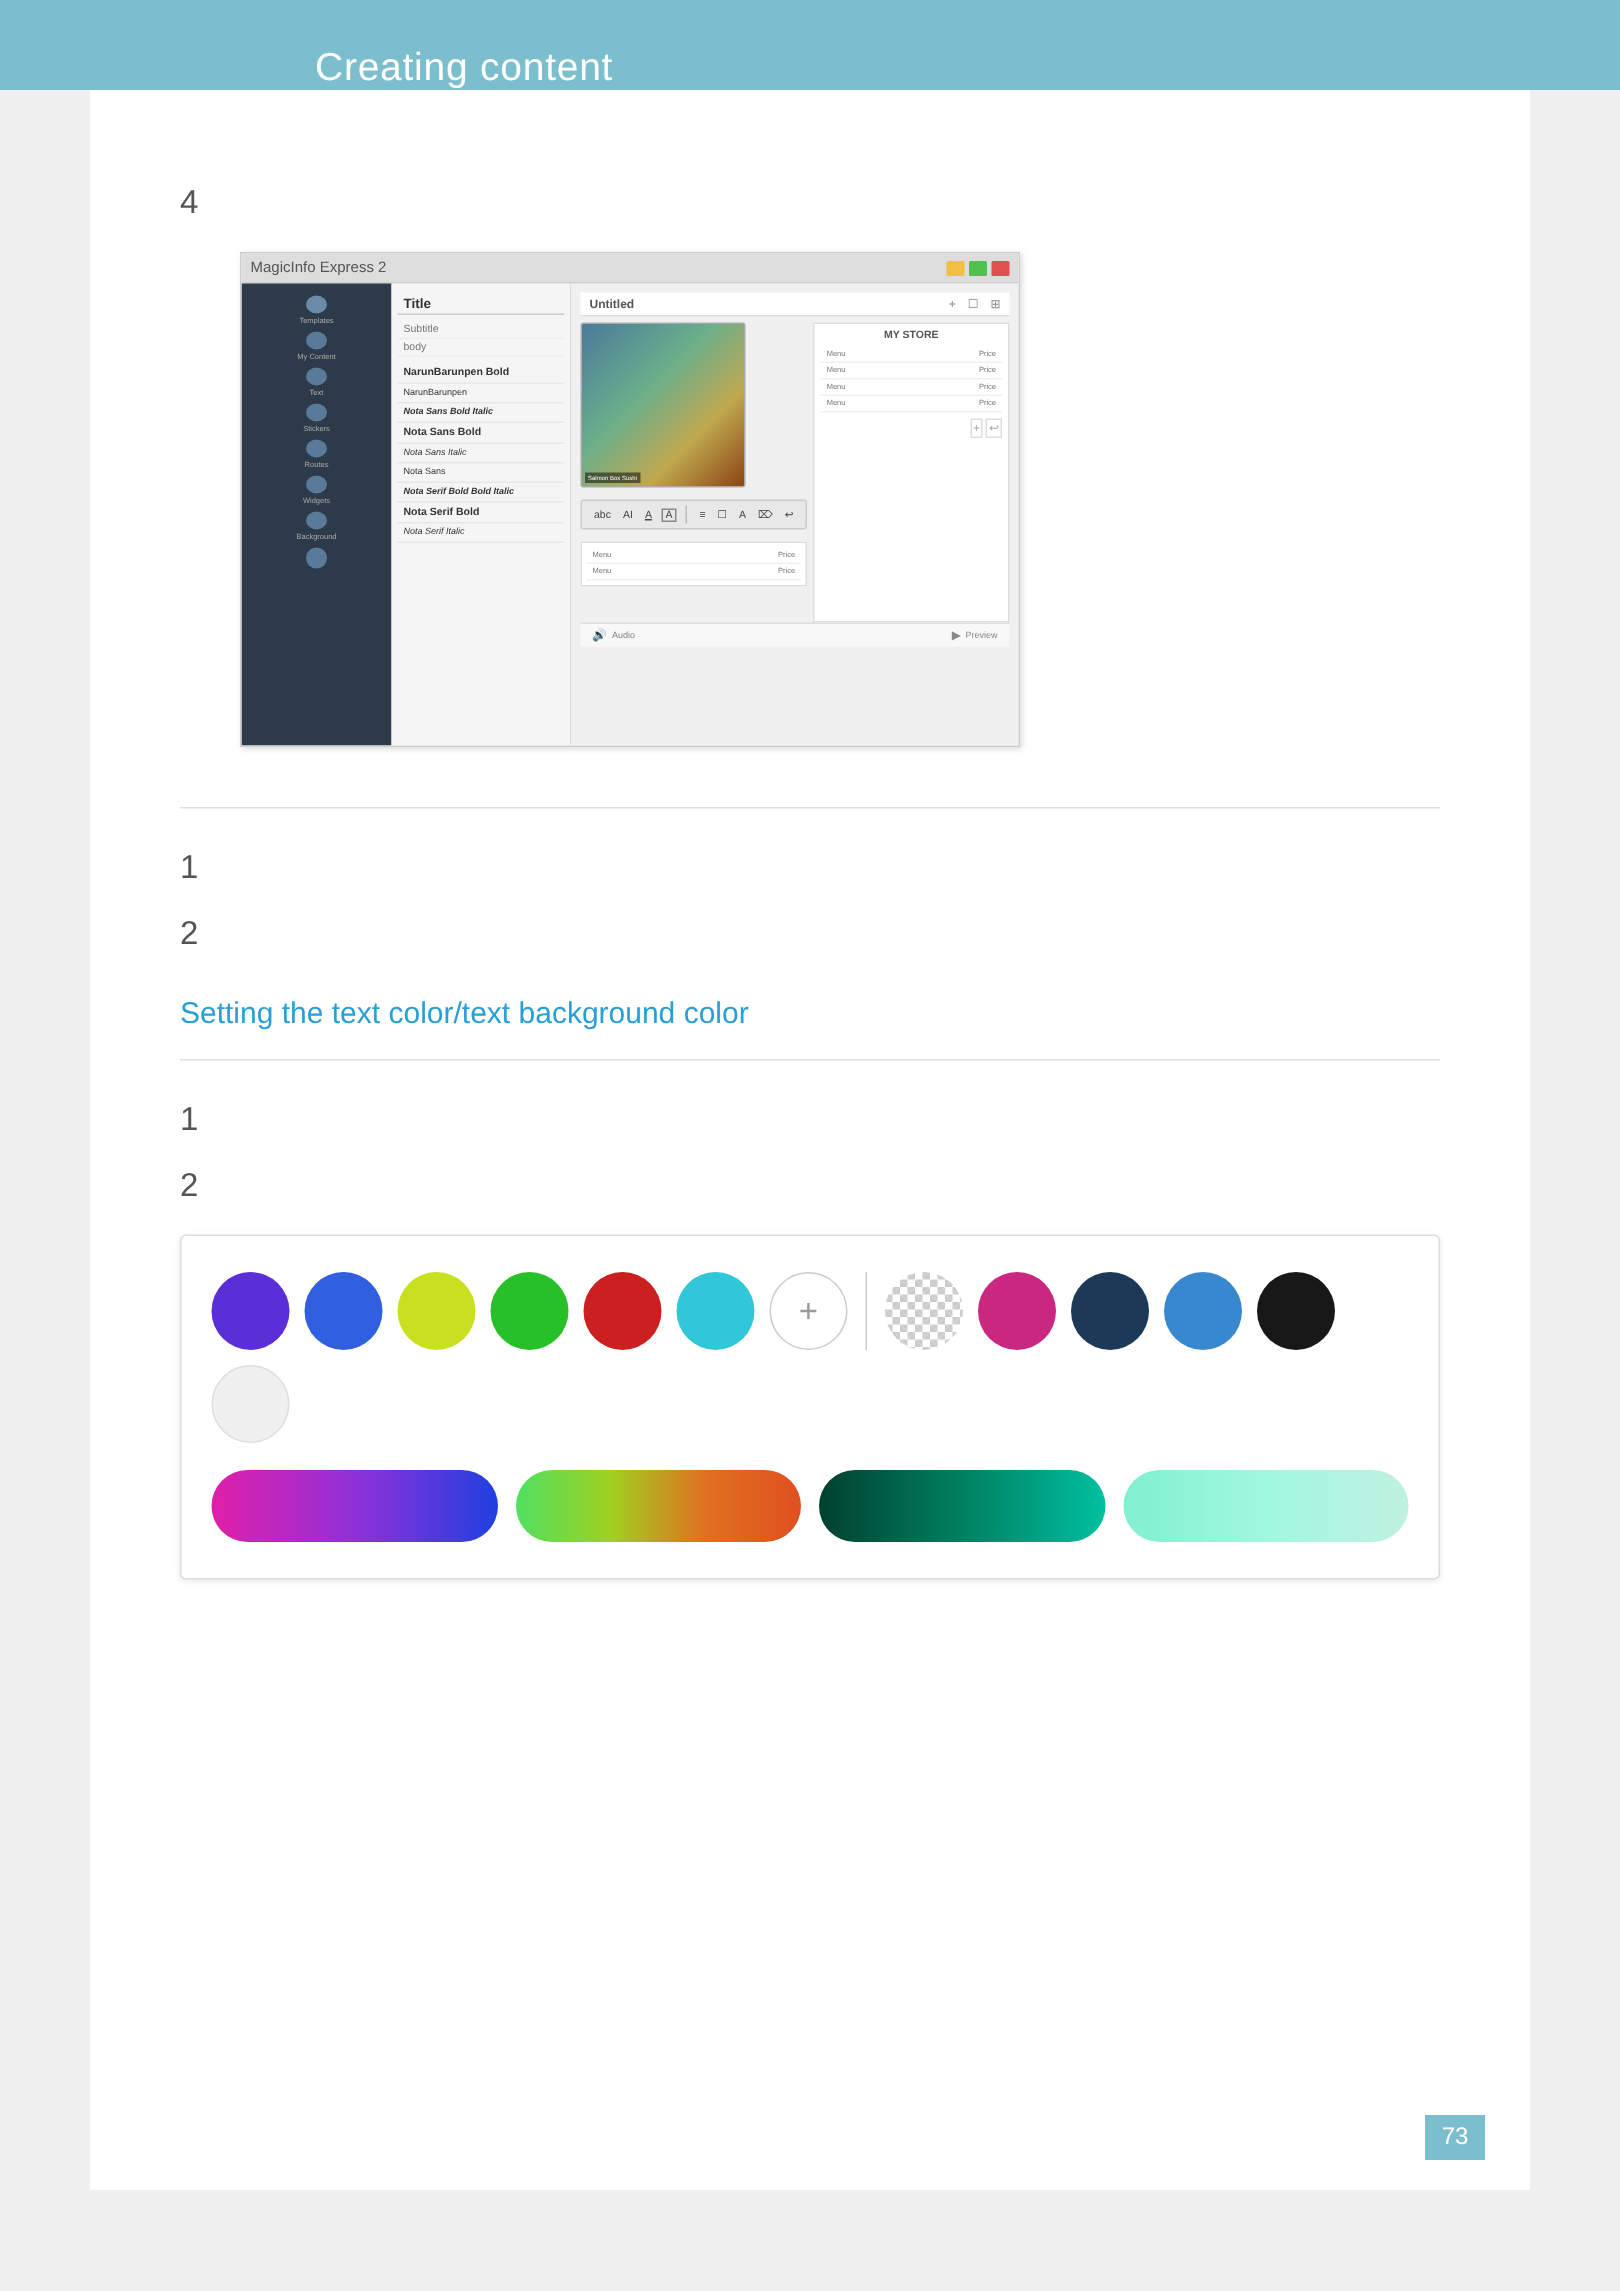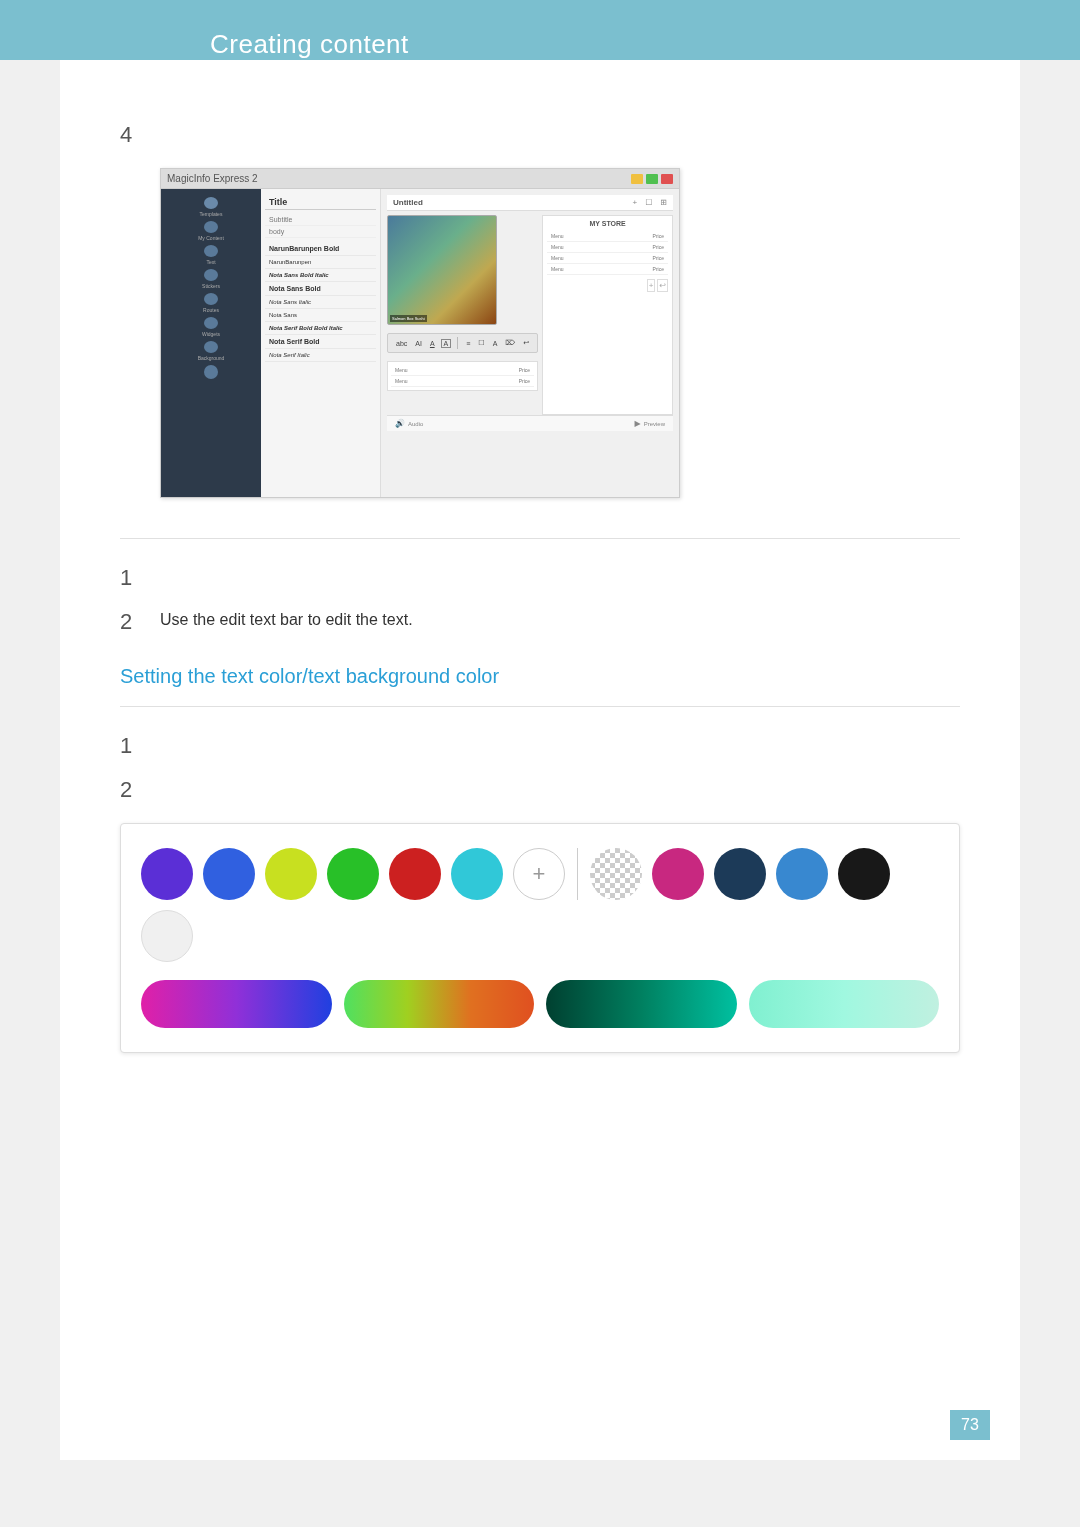--- a/index.html
+++ b/index.html
@@ -555,21 +555,20 @@
     </div>
 
     <div class="section-divider"></div>
 
     <div class="step-row" style="margin-bottom: 16px;">
       <span class="step-num">1</span>
     </div>
 
     <div class="step-row" style="margin-bottom: 30px;">
       <span class="step-num">2</span>
-      <span class="step-text">Use the edit text bar to edit the text.</span>
     </div>
 
     <h2 class="section-heading">Setting the text color/text background color</h2>
     <div class="section-divider"></div>
 
     <div class="step-row" style="margin-bottom: 16px; align-items: center;">
       <span class="step-num">1</span>
     </div>
 
     <div class="step-row" style="margin-bottom: 20px; align-items: baseline;">

